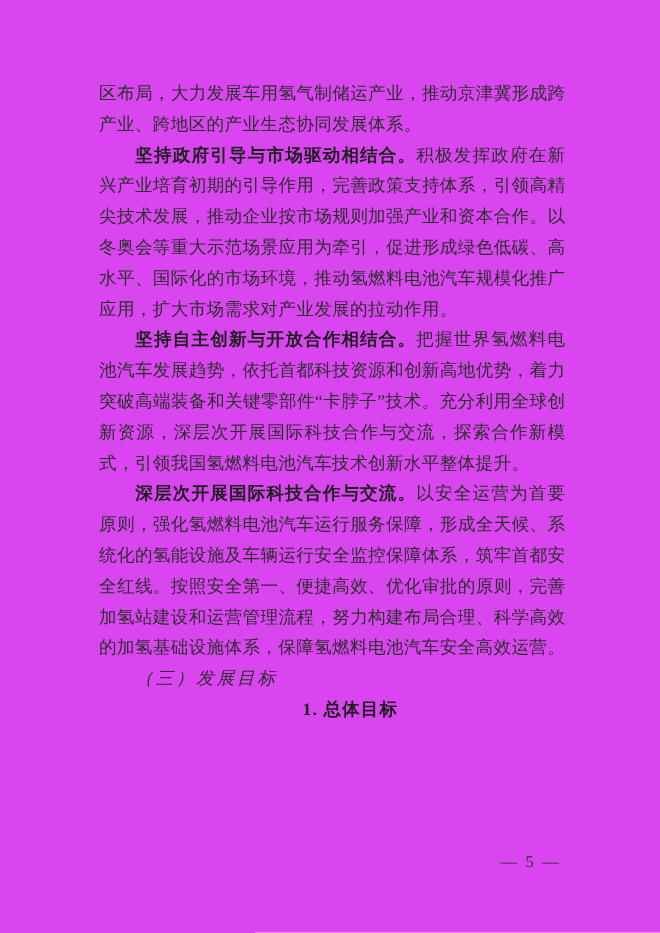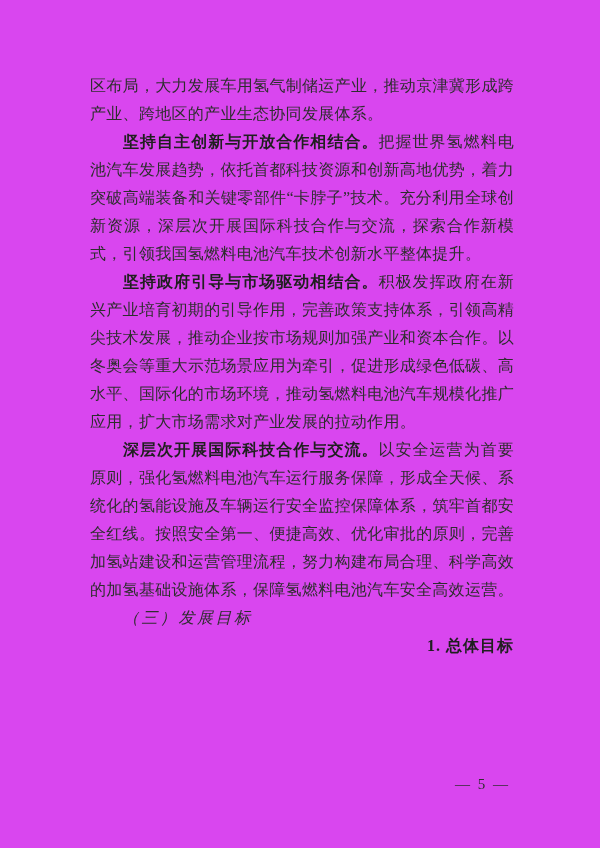--- a/index.html
+++ b/index.html
@@ -42,37 +42,37 @@
     text-indent: 33px;
     letter-spacing: 2.5px;
     text-align: left;
     font-style: italic;
   }
   .doc-body p.subheading {
     text-indent: 33px;
     font-weight: bold;
     color: #1f1f1f;
     letter-spacing: 1px;
-    text-align: right;
+    text-align: center;
   }
   .page-number {
     position: absolute;
     top: 776px;
     right: 90px;
     font-size: 15px;
     letter-spacing: 2px;
     color: #2e2e2e;
   }
 </style>
 </head>
 <body>
 
 <div class="page">
   <div class="doc-body" id="doc-body">
       <p class="para"><span>区布局，大力发展车用氢气制储运产业，推动京津冀形成跨产业、跨地区的产业生态协同发展体系。</span></p>
+      <p class="para indent"><span class="lead">坚持政府引导与市场驱动相结合。</span><span>积极发挥政府在新兴产业培育初期的引导作用，完善政策支持体系，引领高精尖技术发展，推动企业按市场规则加强产业和资本合作。以冬奥会等重大示范场景应用为牵引，促进形成绿色低碳、高水平、国际化的市场环境，推动氢燃料电池汽车规模化推广应用，扩大市场需求对产业发展的拉动作用。</span></p>
       <p class="para indent"><span class="lead">坚持自主创新与开放合作相结合。</span><span>把握世界氢燃料电池汽车发展趋势，依托首都科技资源和创新高地优势，着力突破高端装备和关键零部件“卡脖子”技术。充分利用全球创新资源，深层次开展国际科技合作与交流，探索合作新模式，引领我国氢燃料电池汽车技术创新水平整体提升。</span></p>
-      <p class="para indent"><span class="lead">坚持政府引导与市场驱动相结合。</span><span>积极发挥政府在新兴产业培育初期的引导作用，完善政策支持体系，引领高精尖技术发展，推动企业按市场规则加强产业和资本合作。以冬奥会等重大示范场景应用为牵引，促进形成绿色低碳、高水平、国际化的市场环境，推动氢燃料电池汽车规模化推广应用，扩大市场需求对产业发展的拉动作用。</span></p>
       <p class="para indent"><span class="lead">深层次开展国际科技合作与交流。</span><span>以安全运营为首要原则，强化氢燃料电池汽车运行服务保障，形成全天候、系统化的氢能设施及车辆运行安全监控保障体系，筑牢首都安全红线。按照安全第一、便捷高效、优化审批的原则，完善加氢站建设和运营管理流程，努力构建布局合理、科学高效的加氢基础设施体系，保障氢燃料电池汽车安全高效运营。</span></p>
       <p class="heading">（三）发展目标</p>
       <p class="subheading">1. 总体目标</p>
     </div>
   <div class="page-number">— 5 —</div>
 </div>
 
 </body></html>

